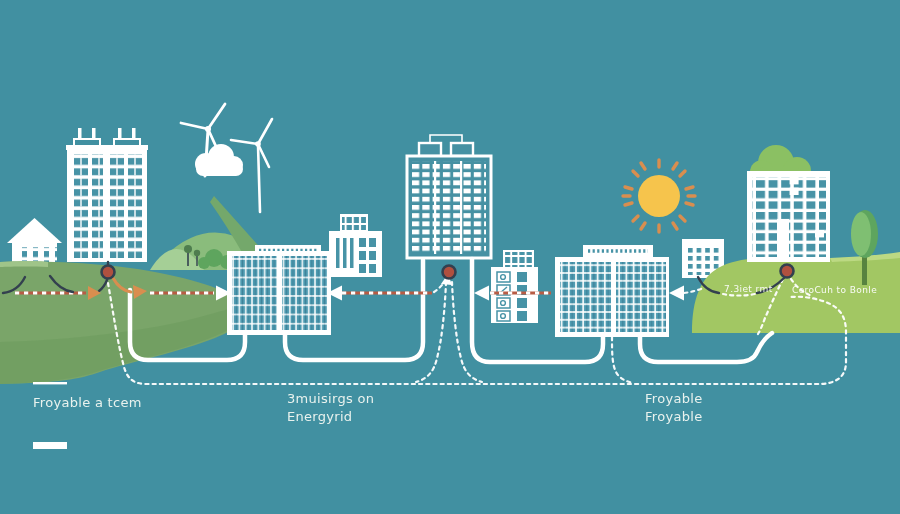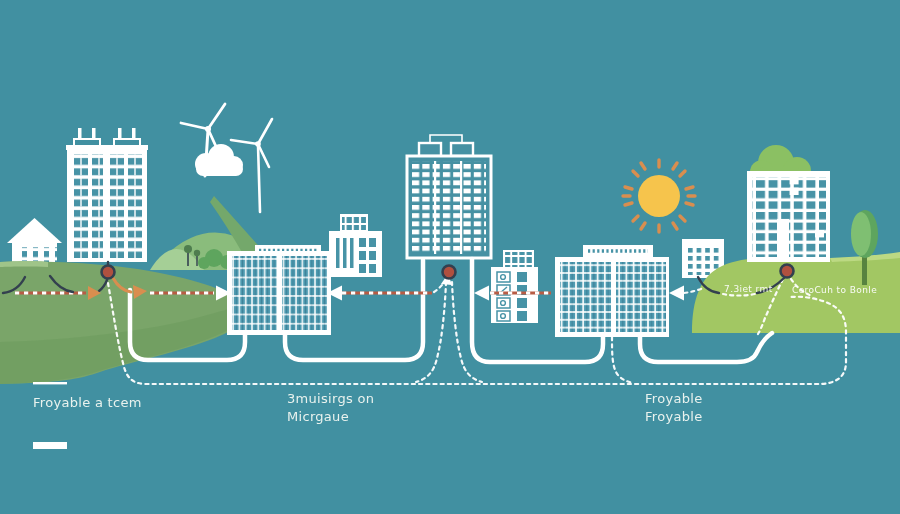--- a/index.html
+++ b/index.html
@@ -310,21 +310,21 @@
 
   <rect class="f-white" x="33" y="382" width="34" height="2.4"></rect>
   <rect class="f-white" x="33" y="442" width="34" height="7"></rect>
 </svg>
 
 <div class="caption" style="left:33px;top:394px;">
   <span>Froyable a tcem</span>
 </div>
 <div class="caption" style="left:287px;top:390px;">
   <span>3muisirgs on</span>
-  <span>Micrgaue</span>
+  <span>Energyrid</span>
 </div>
 <div class="caption" style="left:645px;top:390px;">
   <span>Froyable</span>
   <span>Froyable</span>
 </div>
 <div class="hill-note" style="left:724px;top:284px;">7.3iet rmt</div>
 <div class="hill-note" style="left:792px;top:285px;">CoroCuh to Bonle</div>
 </div>
 
 </body></html>

